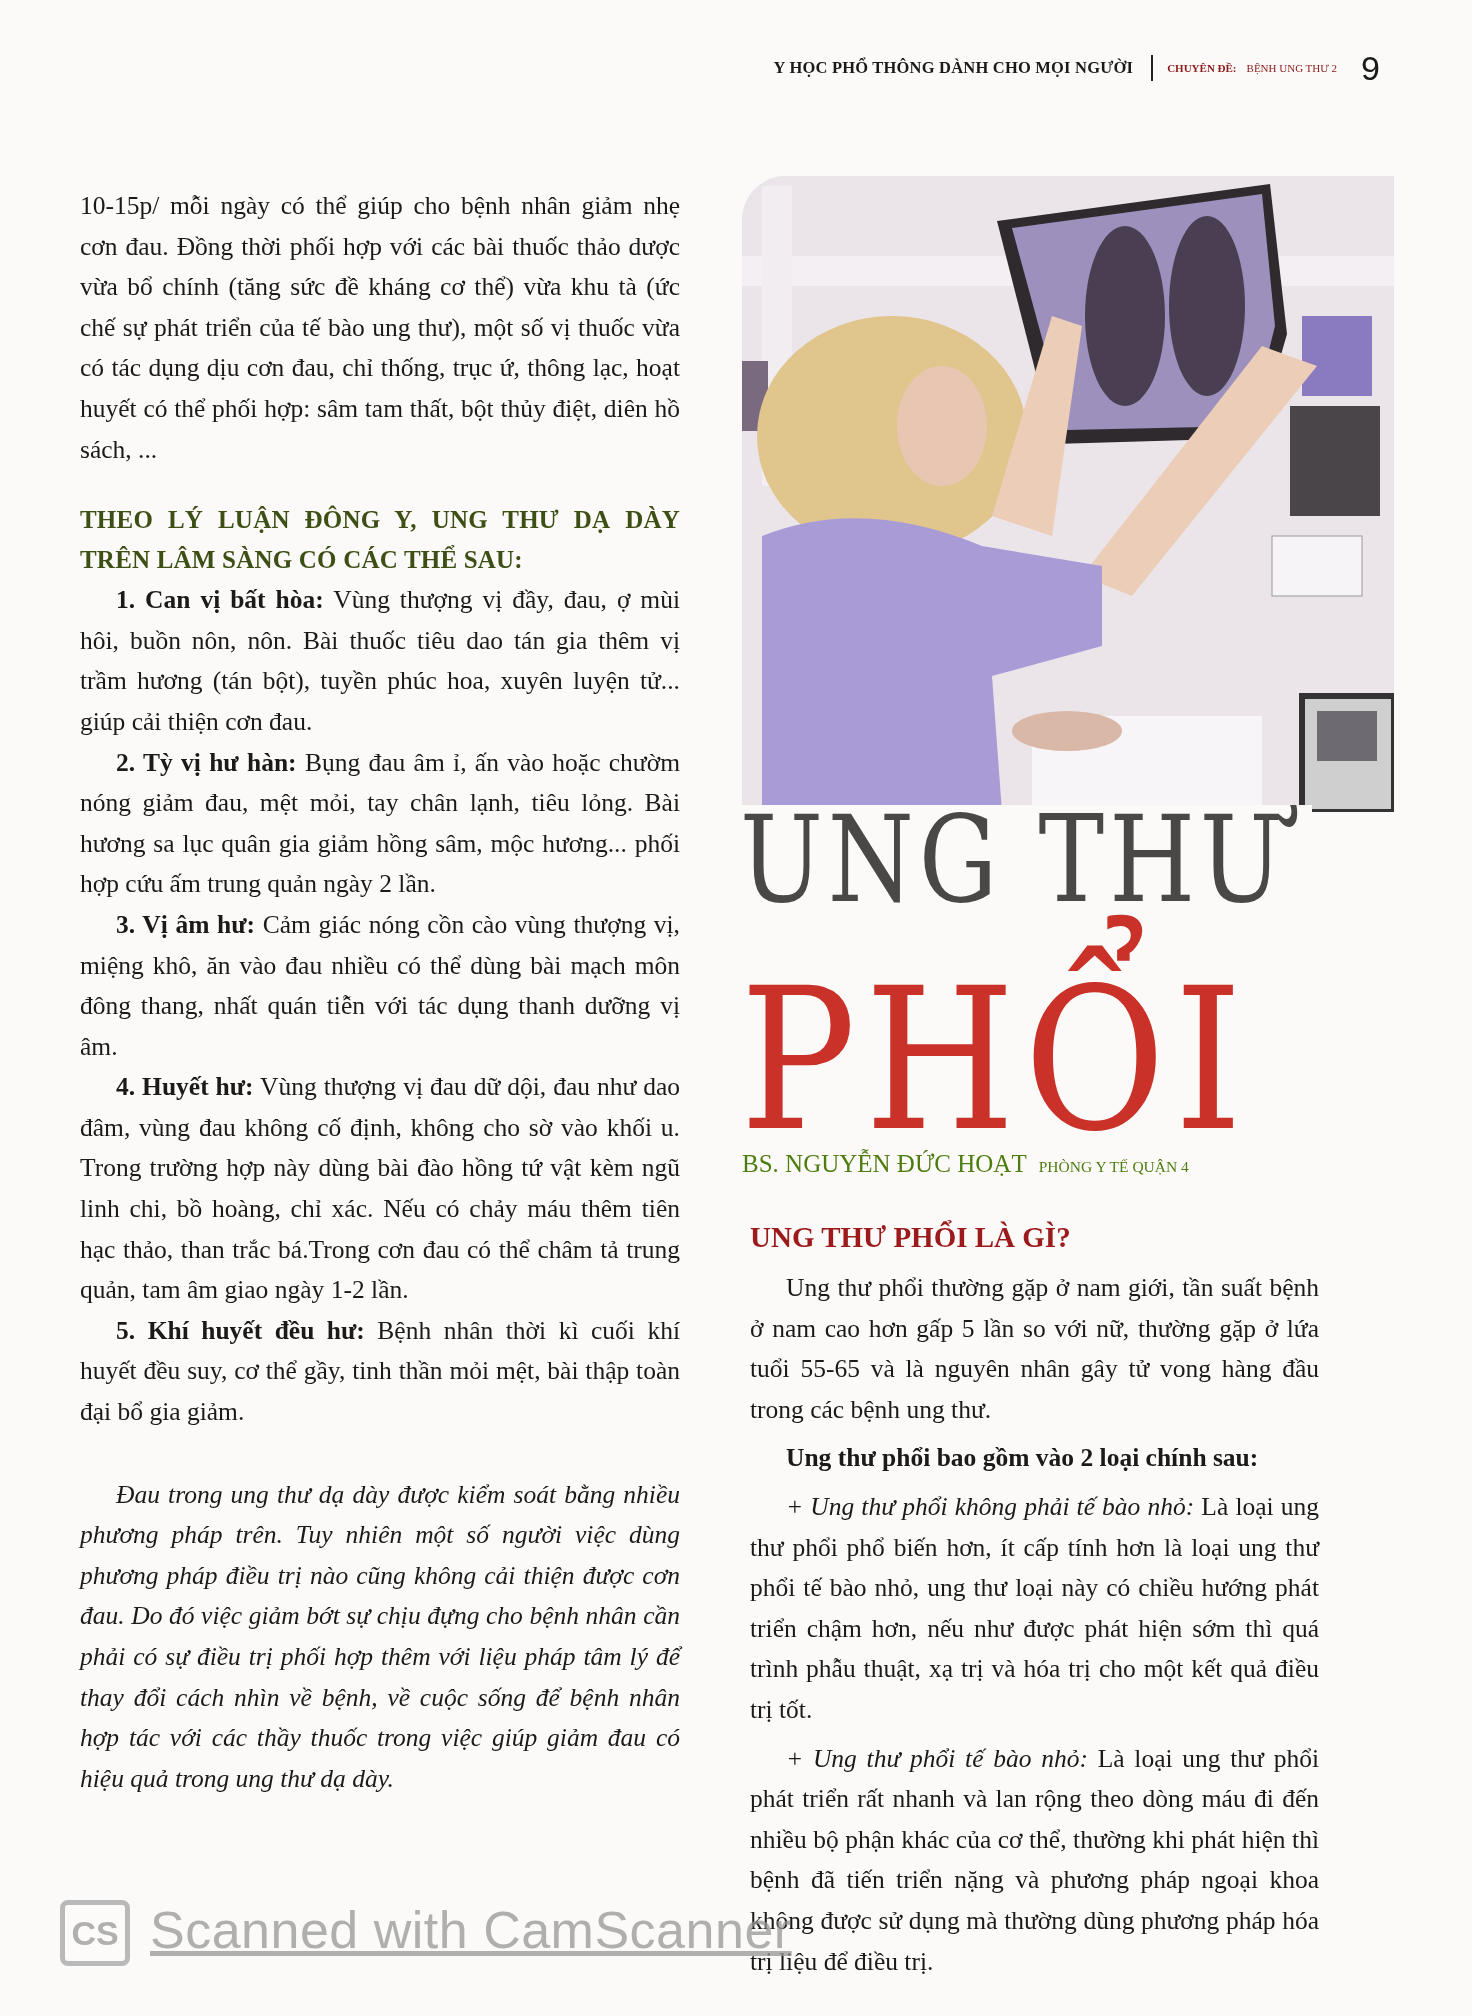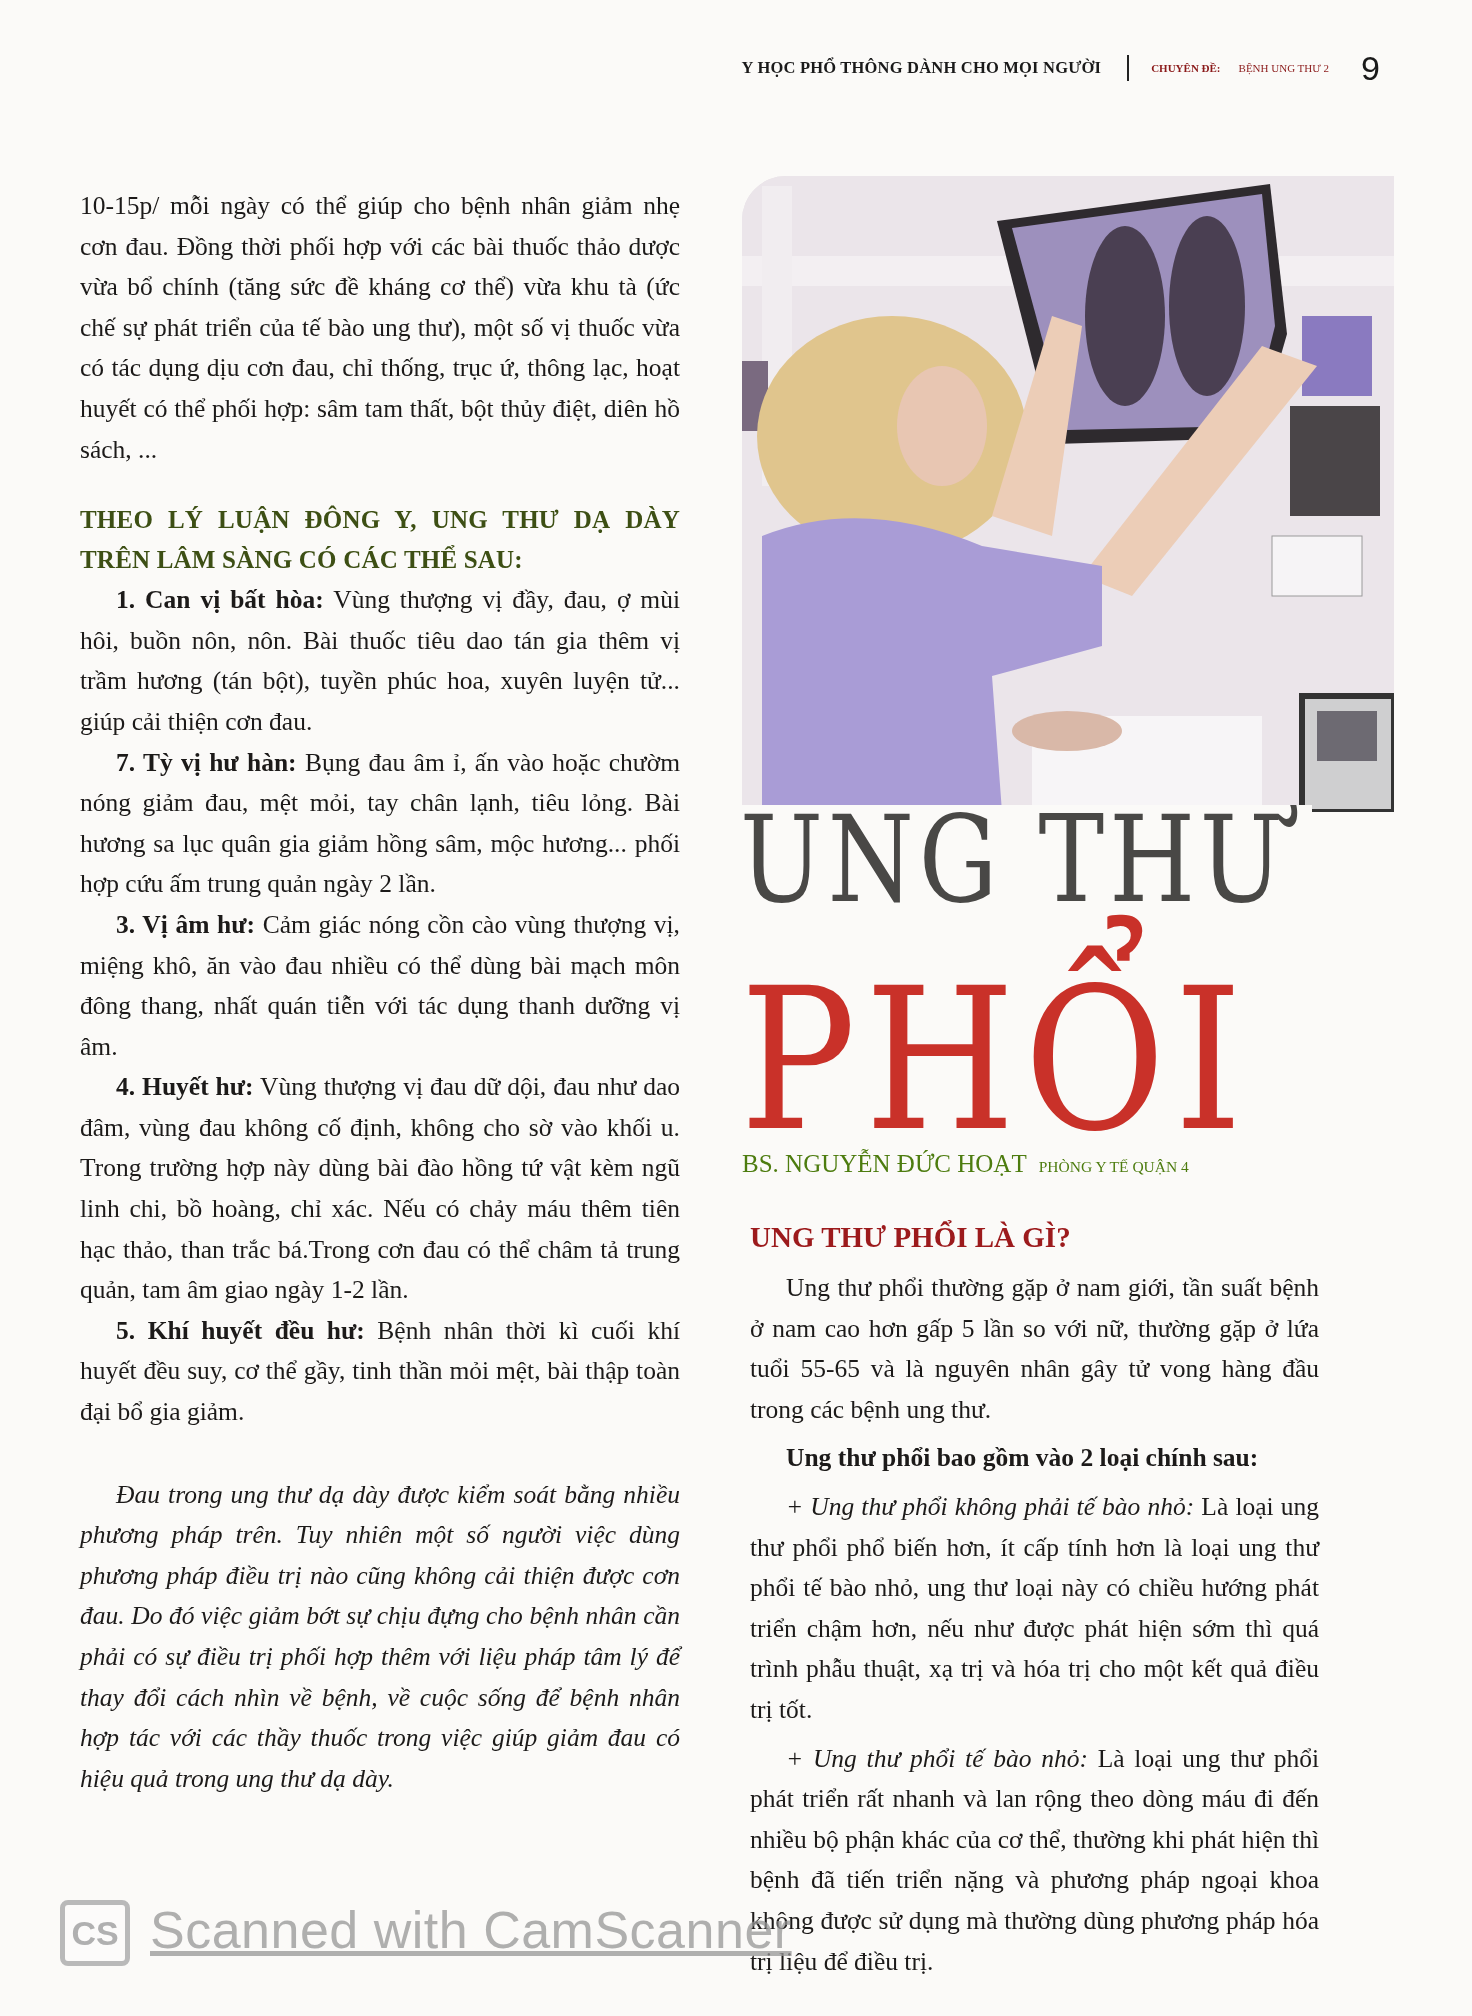--- a/index.html
+++ b/index.html
@@ -4,21 +4,21 @@
 <style>
   html, body { margin: 0; padding: 0; }
   body {
     width: 1472px; height: 2016px; position: relative; overflow: hidden;
     background: #fbfaf8;
     font-family: "Liberation Serif", "DejaVu Serif", serif;
     color: #1c1a19;
   }
   .page-header {
     position: absolute; top: 44px; right: 92px; height: 48px;
-    display: flex; align-items: center; gap: 16px;
+    display: flex; align-items: center; gap: 8px;
     font-family: "Liberation Serif", serif; font-weight: bold;
   }
   .hdr-mag { font-size: 16.5px; color: #1a1a1a; letter-spacing: 0.2px; padding-right: 6px; }
   .hdr-sep { width: 2px; height: 26px; background: #222; margin: 0 4px; }
   .hdr-topic { font-size: 11px; color: #8b1a1a; padding-left: 2px; }
   .hdr-topic-rest { font-weight: normal; color: #8b1a1a; }
   .hdr-page { font-size: 34px; font-weight: normal; color: #1a1a1a; margin-left: 16px; font-family: "Liberation Sans", sans-serif; }
 
   .col-left {
     position: absolute; left: 80px; top: 186px; width: 600px;
@@ -90,21 +90,21 @@
   <span class="hdr-sep"></span>
   <span class="hdr-topic">CHUYÊN ĐỀ:</span>
   <span class="hdr-topic hdr-topic-rest"> BỆNH UNG THƯ 2</span>
   <span class="hdr-page">9</span>
 </div>
 
 <div class="col-left">
   <p>10-15p/ mỗi ngày có thể giúp cho bệnh nhân giảm nhẹ cơn đau. Đồng thời phối hợp với các bài thuốc thảo dược vừa bổ chính (tăng sức đề kháng cơ thể) vừa khu tà (ức chế sự phát triển của tế bào ung thư), một số vị thuốc vừa có tác dụng dịu cơn đau, chỉ thống, trục ứ, thông lạc, hoạt huyết có thể phối hợp: sâm tam thất, bột thủy điệt, diên hồ sách, ...</p>
   <p class="green-head">THEO LÝ LUẬN ĐÔNG Y, UNG THƯ DẠ DÀY TRÊN LÂM SÀNG CÓ CÁC THỂ SAU:</p>
   <p class="indent"><span class="bold">1. Can vị bất hòa:</span><span> Vùng thượng vị đầy, đau, ợ mùi hôi, buồn nôn, nôn. Bài thuốc tiêu dao tán gia thêm vị trầm hương (tán bột), tuyền phúc hoa, xuyên luyện tử... giúp cải thiện cơn đau.</span></p>
-  <p class="indent"><span class="bold">7. Tỳ vị hư hàn:</span><span> Bụng đau âm ỉ, ấn vào hoặc chườm nóng giảm đau, mệt mỏi, tay chân lạnh, tiêu lỏng. Bài hương sa lục quân gia giảm hồng sâm, mộc hương... phối hợp cứu ấm trung quản ngày 2 lần.</span></p>
+  <p class="indent"><span class="bold">2. Tỳ vị hư hàn:</span><span> Bụng đau âm ỉ, ấn vào hoặc chườm nóng giảm đau, mệt mỏi, tay chân lạnh, tiêu lỏng. Bài hương sa lục quân gia giảm hồng sâm, mộc hương... phối hợp cứu ấm trung quản ngày 2 lần.</span></p>
   <p class="indent"><span class="bold">3. Vị âm hư:</span><span> Cảm giác nóng cồn cào vùng thượng vị, miệng khô, ăn vào đau nhiều có thể dùng bài mạch môn đông thang, nhất quán tiễn với tác dụng thanh dưỡng vị âm.</span></p>
   <p class="indent"><span class="bold">4. Huyết hư:</span><span> Vùng thượng vị đau dữ dội, đau như dao đâm, vùng đau không cố định, không cho sờ vào khối u. Trong trường hợp này dùng bài đào hồng tứ vật kèm ngũ linh chi, bồ hoàng, chỉ xác. Nếu có chảy máu thêm tiên hạc thảo, than trắc bá.Trong cơn đau có thể châm tả trung quản, tam âm giao ngày 1-2 lần.</span></p>
   <p class="indent"><span class="bold">5. Khí huyết đều hư:</span><span> Bệnh nhân thời kì cuối khí huyết đều suy, cơ thể gầy, tinh thần mỏi mệt, bài thập toàn đại bổ gia giảm.</span></p>
   <p class="indent italic-note">Đau trong ung thư dạ dày  được kiểm soát bằng nhiều phương pháp trên. Tuy nhiên một số người việc dùng phương pháp điều trị nào cũng không cải thiện được cơn đau. Do đó việc giảm bớt sự chịu đựng cho bệnh nhân cần phải có sự điều trị phối hợp thêm với liệu pháp tâm lý để thay đổi cách nhìn về bệnh, về cuộc sống để bệnh nhân hợp tác với các thầy thuốc trong việc giúp giảm đau có hiệu quả trong ung thư dạ dày.</p>
 </div>
 
 <div class="photo">
   <svg width="652" height="636" viewBox="0 0 652 636">
 
     <rect x="0" y="0" width="652" height="636" fill="#ebe5ea"></rect>

